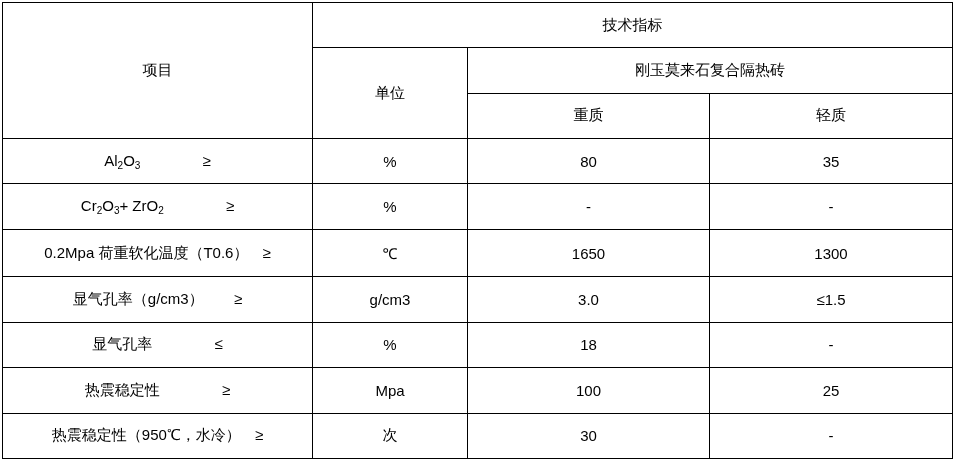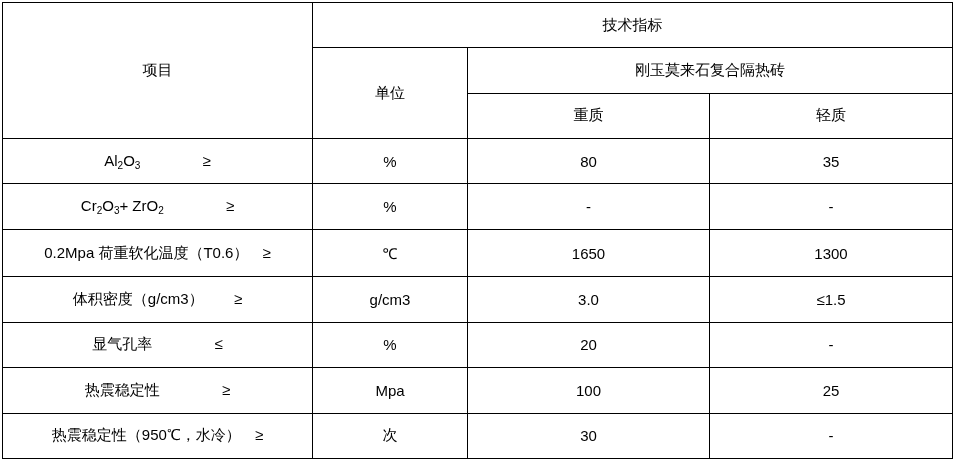--- a/index.html
+++ b/index.html
@@ -126,38 +126,38 @@
           </span>
         </td>
         <td>℃</td>
         <td>1650</td>
         <td>1300</td>
       </tr>
 
       <tr>
         <td class="item-cell">
           <span class="item-inner">
-            <span class="item-label">体积密度（g/cm3）</span>
+            <span class="item-label">显气孔率（g/cm3）</span>
             <span class="sym sym-narrow">≥</span>
           </span>
         </td>
         <td>g/cm3</td>
         <td>3.0</td>
         <td>≤1.5</td>
       </tr>
 
       <tr>
         <td class="item-cell">
           <span class="item-inner">
             <span class="item-label">显气孔率</span>
             <span class="sym">≤</span>
           </span>
         </td>
         <td>%</td>
-        <td>20</td>
+        <td>18</td>
         <td class="dash">-</td>
       </tr>
 
       <tr>
         <td class="item-cell">
           <span class="item-inner">
             <span class="item-label">热震稳定性</span>
             <span class="sym">≥</span>
           </span>
         </td>

